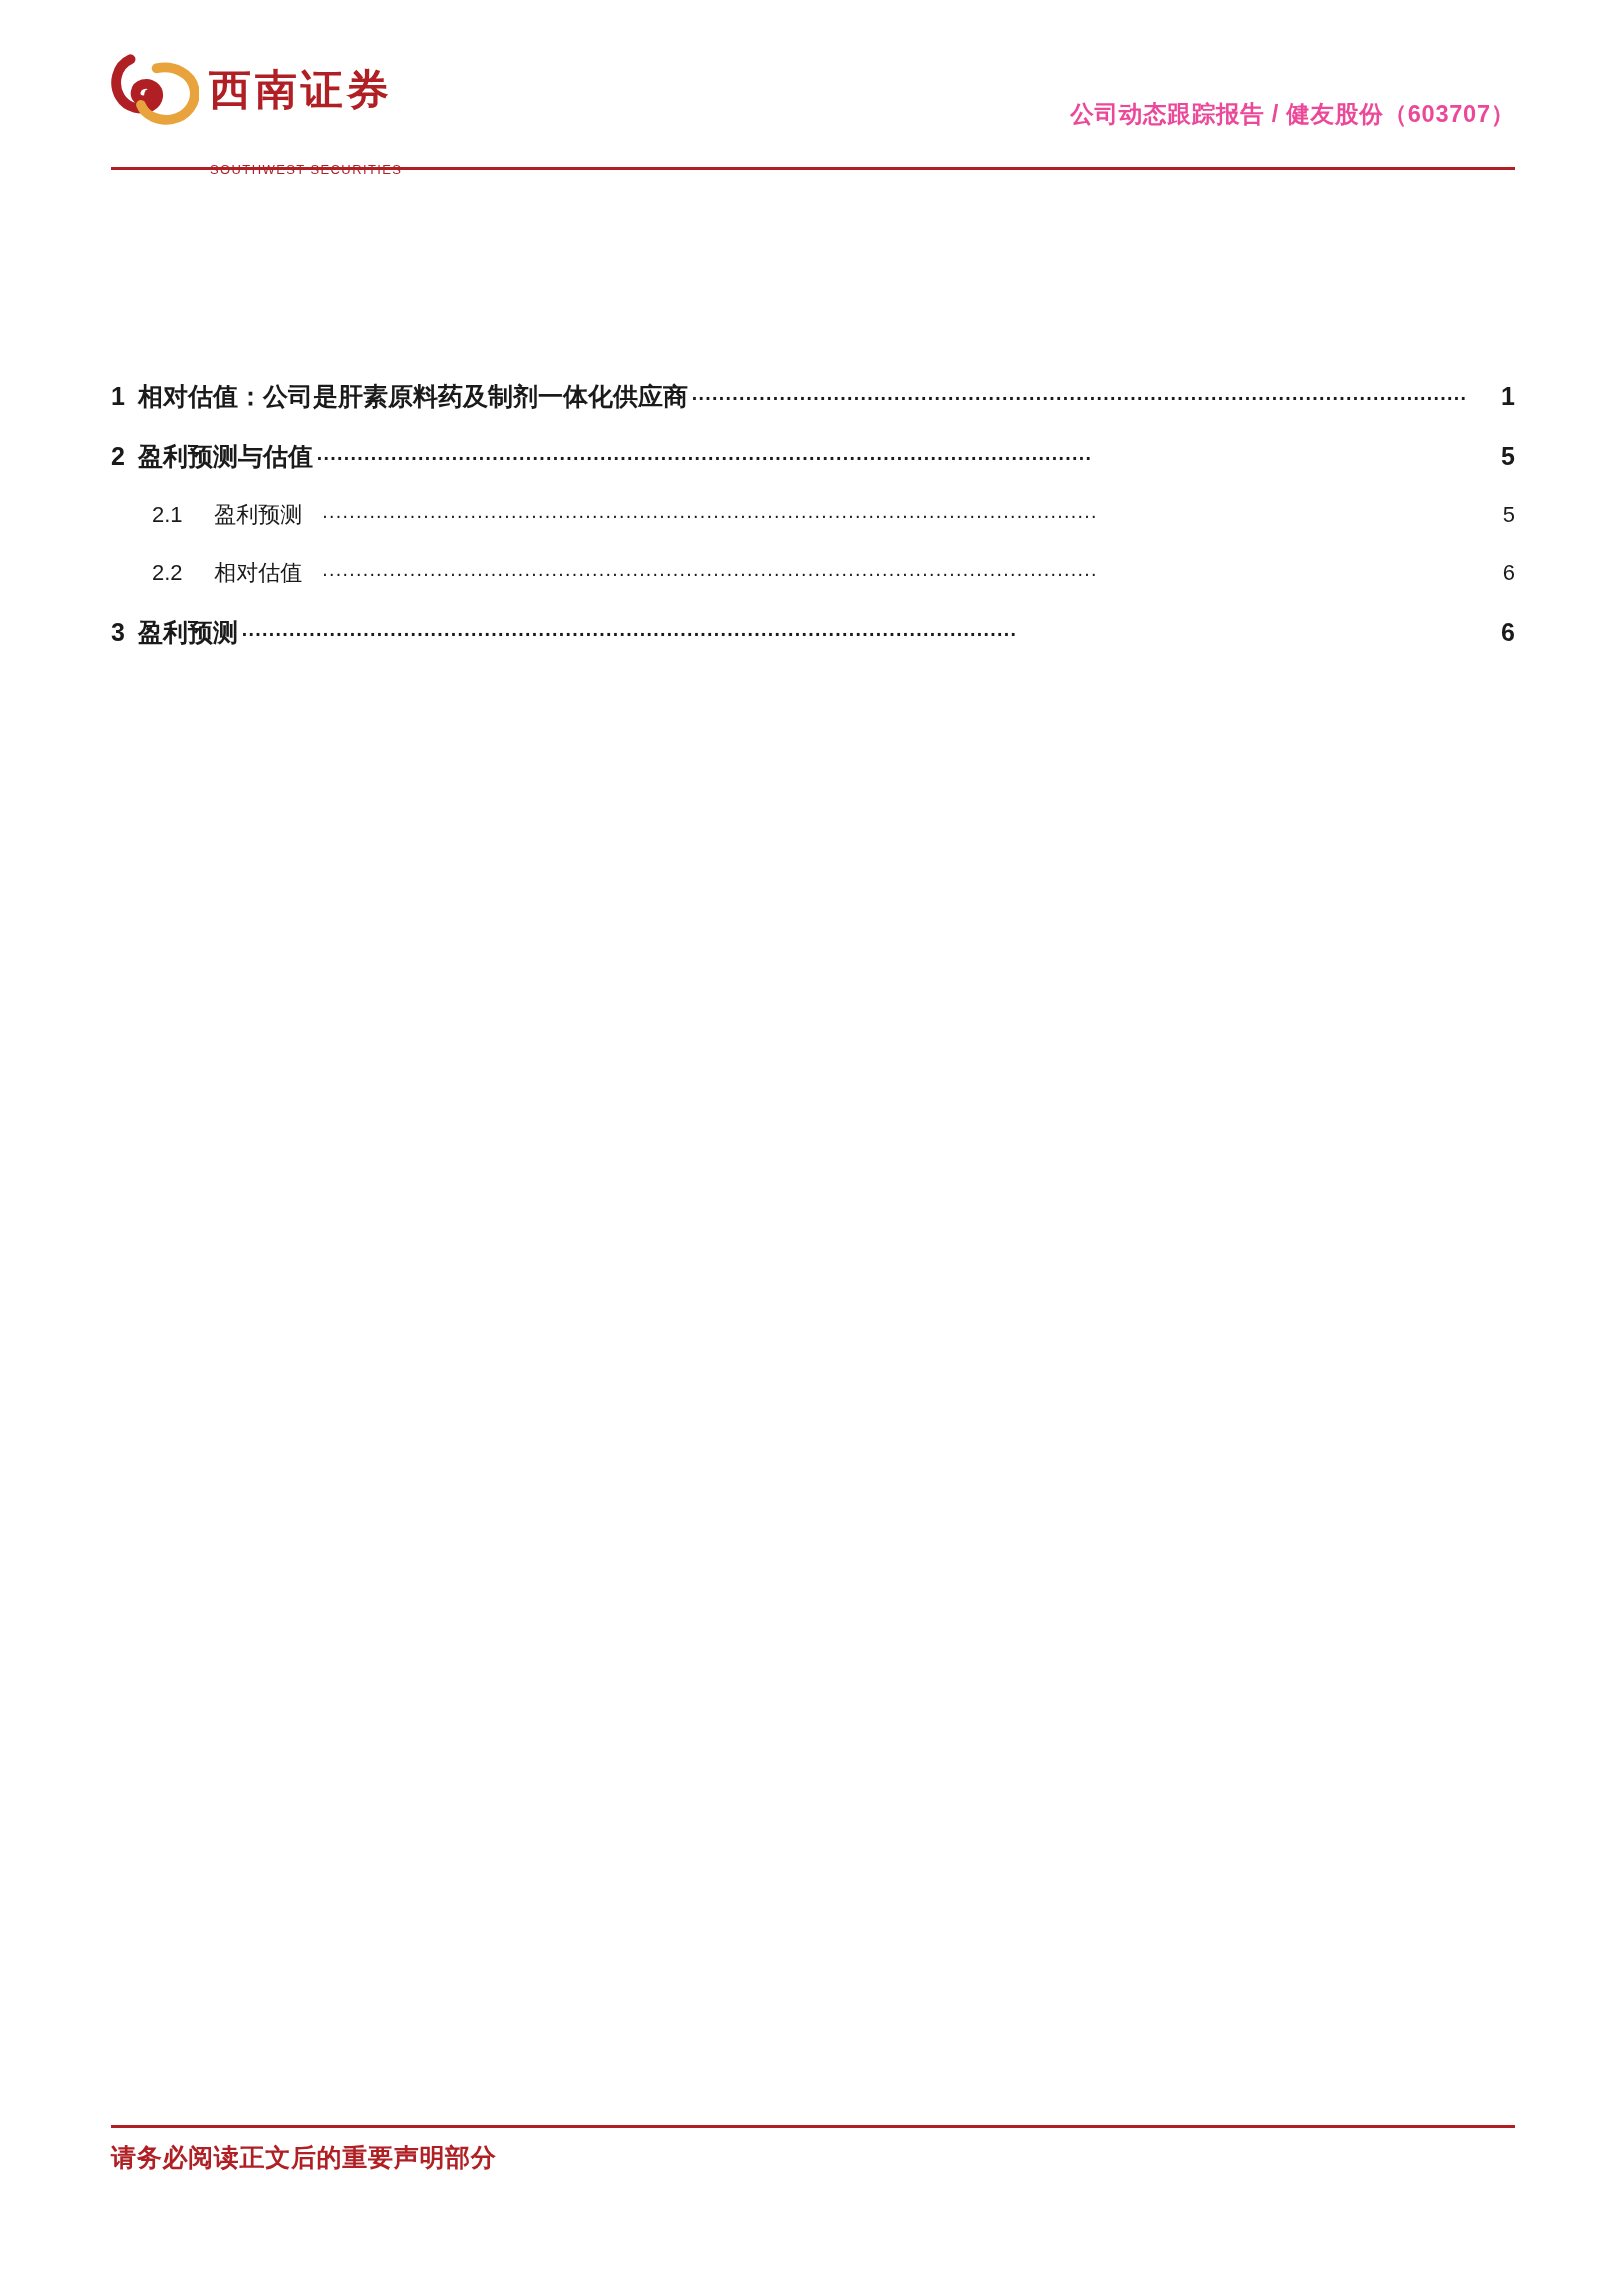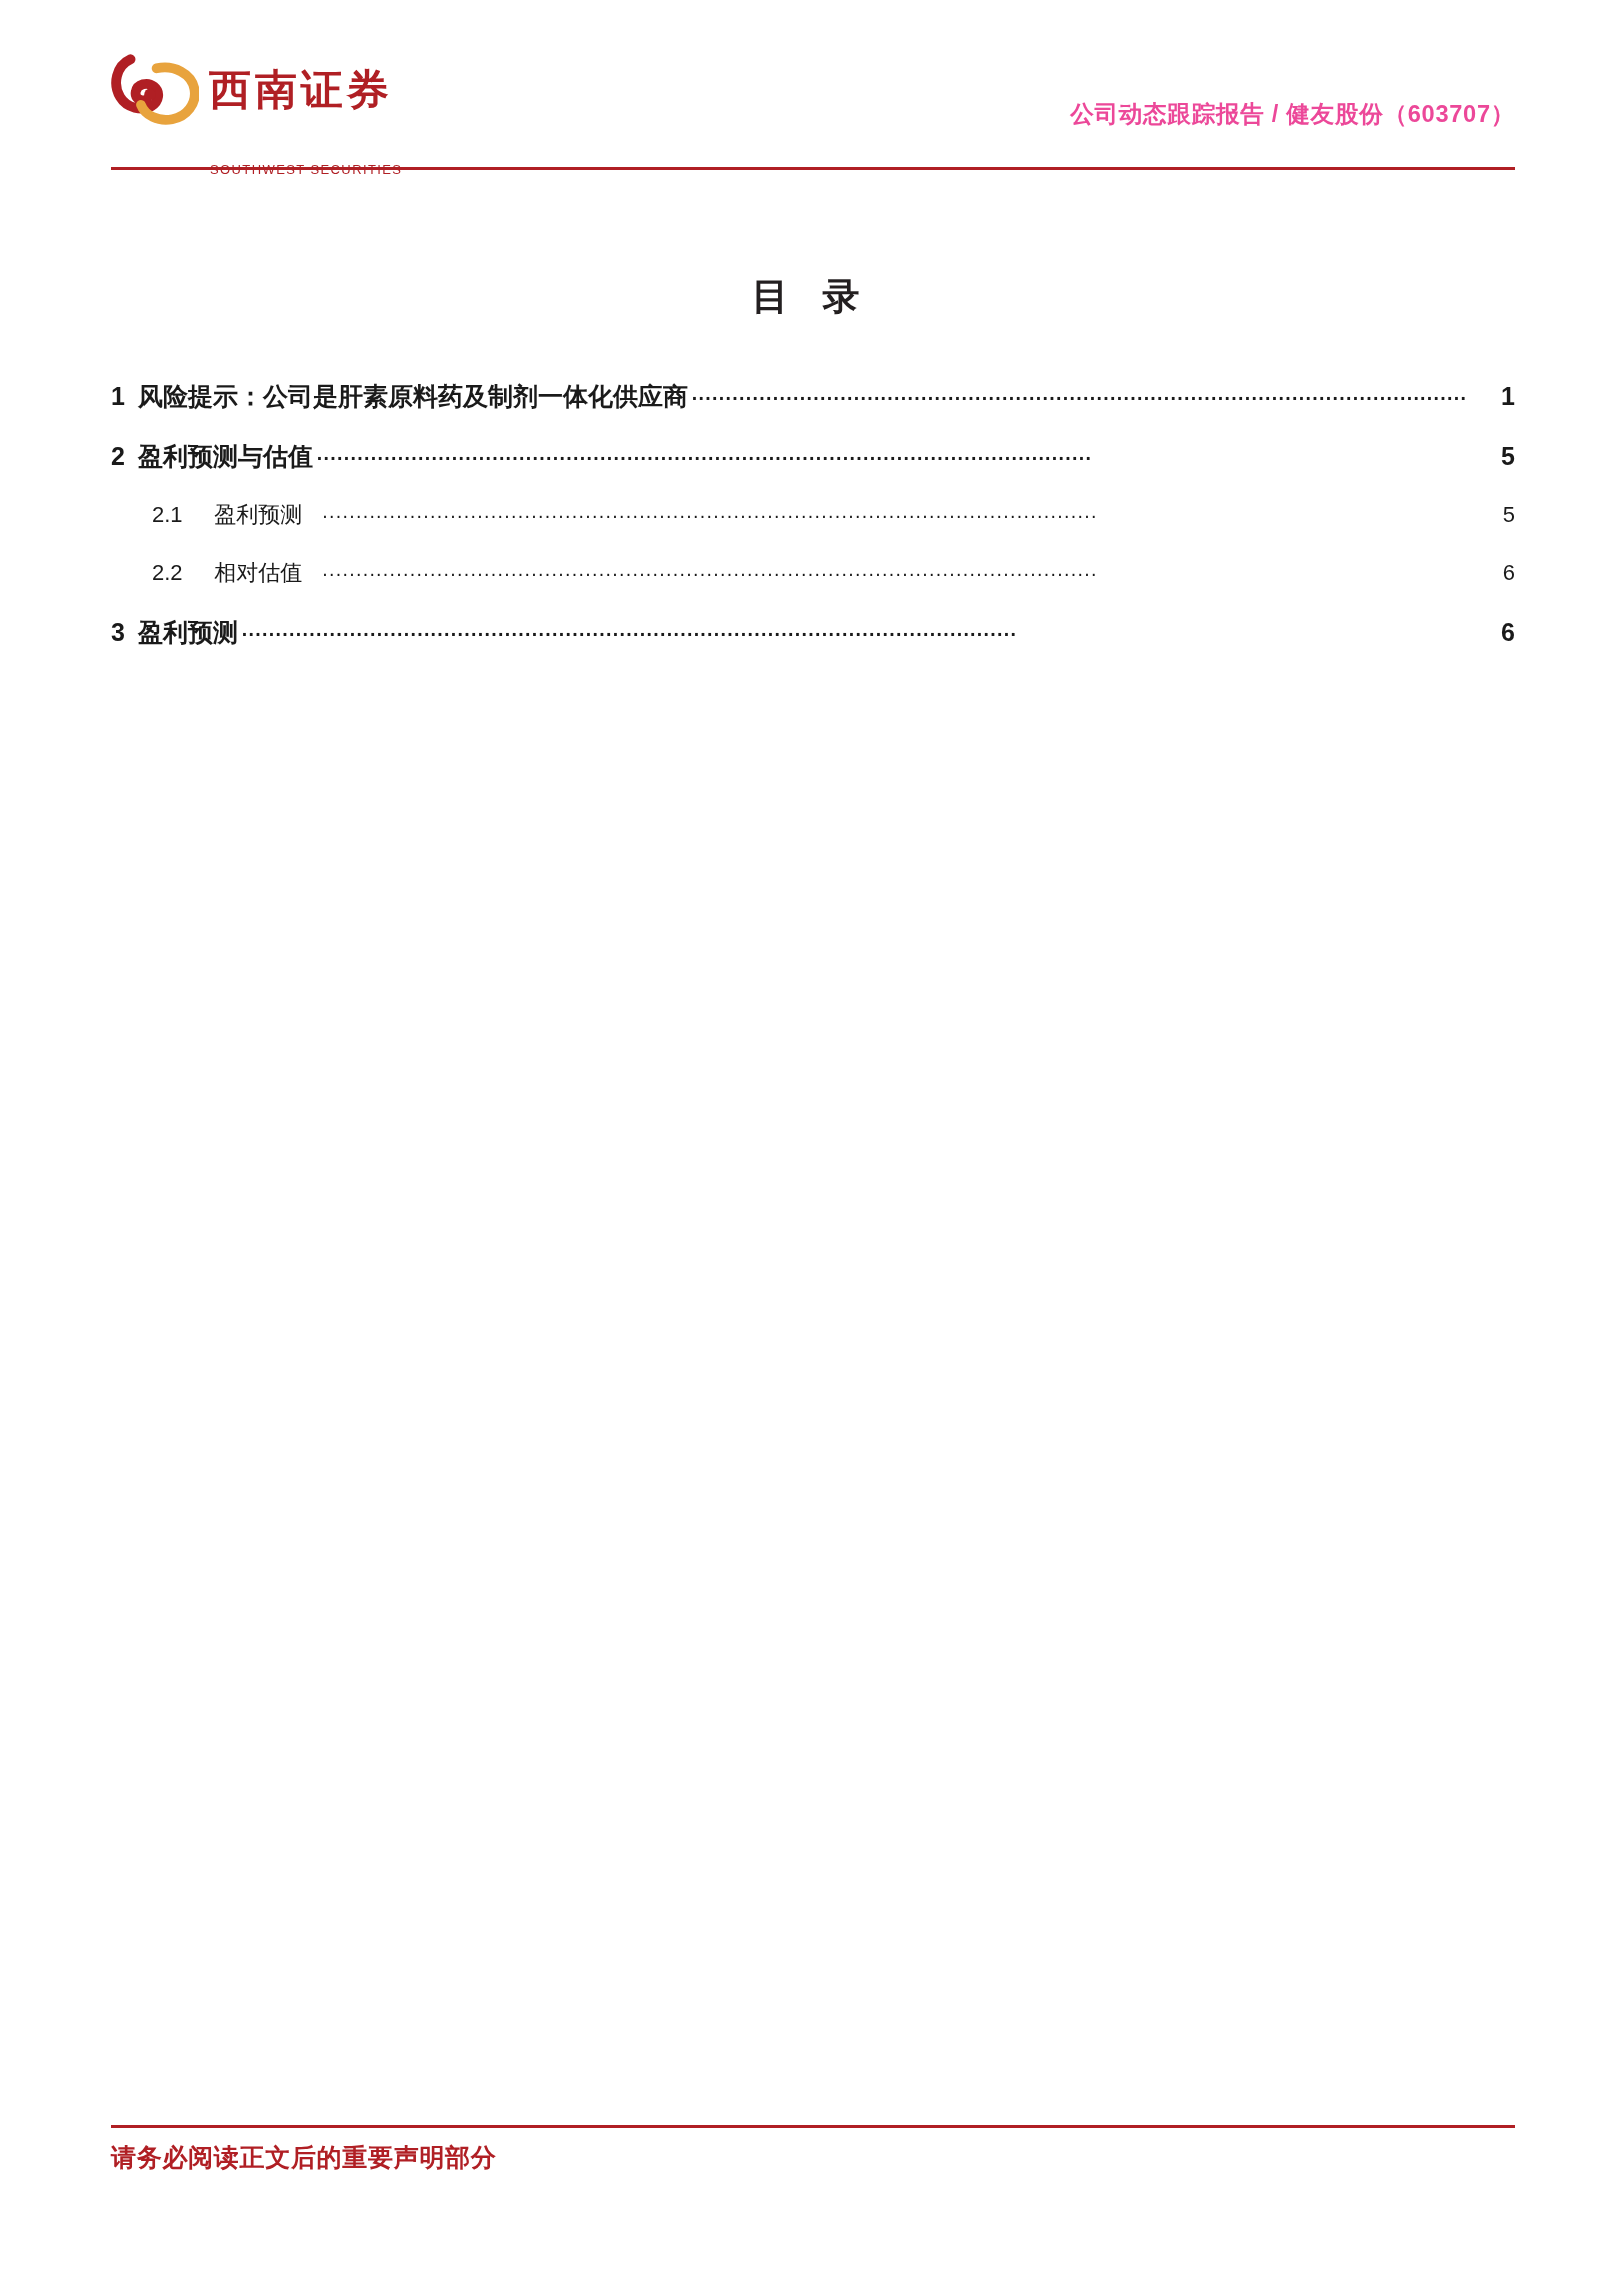--- a/index.html
+++ b/index.html
@@ -185,27 +185,26 @@
         <path d="M70 22 C96 16, 124 30, 128 54 C132 76, 116 96, 94 100 C72 104, 52 94, 46 78" fill="none" stroke="#e8a33d" stroke-width="15" stroke-linecap="round"></path>
         <circle cx="60" cy="62" r="9" fill="#b01f24"></circle>
       </svg>
       <div class="logo-chinese">西南证券</div>
       <div class="logo-en">SOUTHWEST SECURITIES</div>
     </div>
     <div class="header-right">公司动态跟踪报告 / 健友股份（603707）</div>
   </div>
   <div class="header-rule"></div>
 
-  <div class="toc-title">目  录</div>
 
   <div class="toc">
 
     <div class="toc-row lvl1">
       <span class="num">1</span>
-      <span class="label">风险提示：公司是肝素原料药及制剂一体化供应商</span>
+      <span class="label">相对估值：公司是肝素原料药及制剂一体化供应商</span>
       <span class="leader">...................................................................................................................</span>
       <span class="pg">1</span>
     </div>
 
     <div class="toc-row lvl1">
       <span class="num">2</span>
       <span class="label">盈利预测与估值</span>
       <span class="leader">...................................................................................................................</span>
       <span class="pg">5</span>
     </div>

